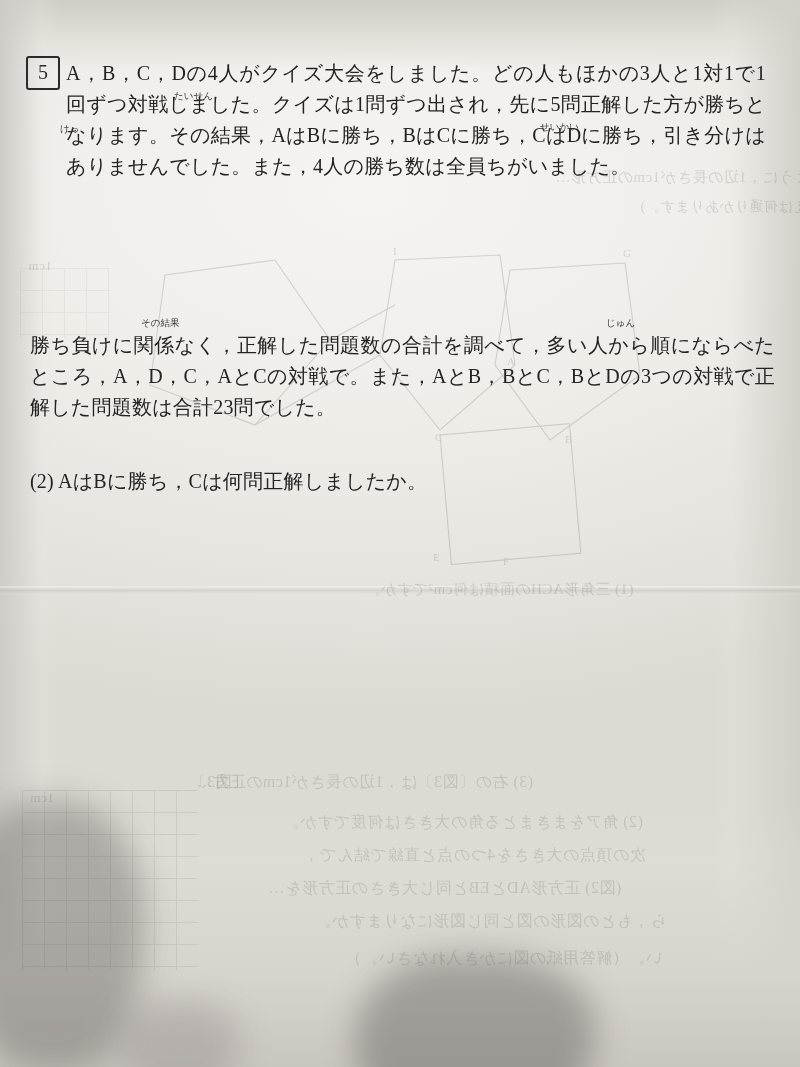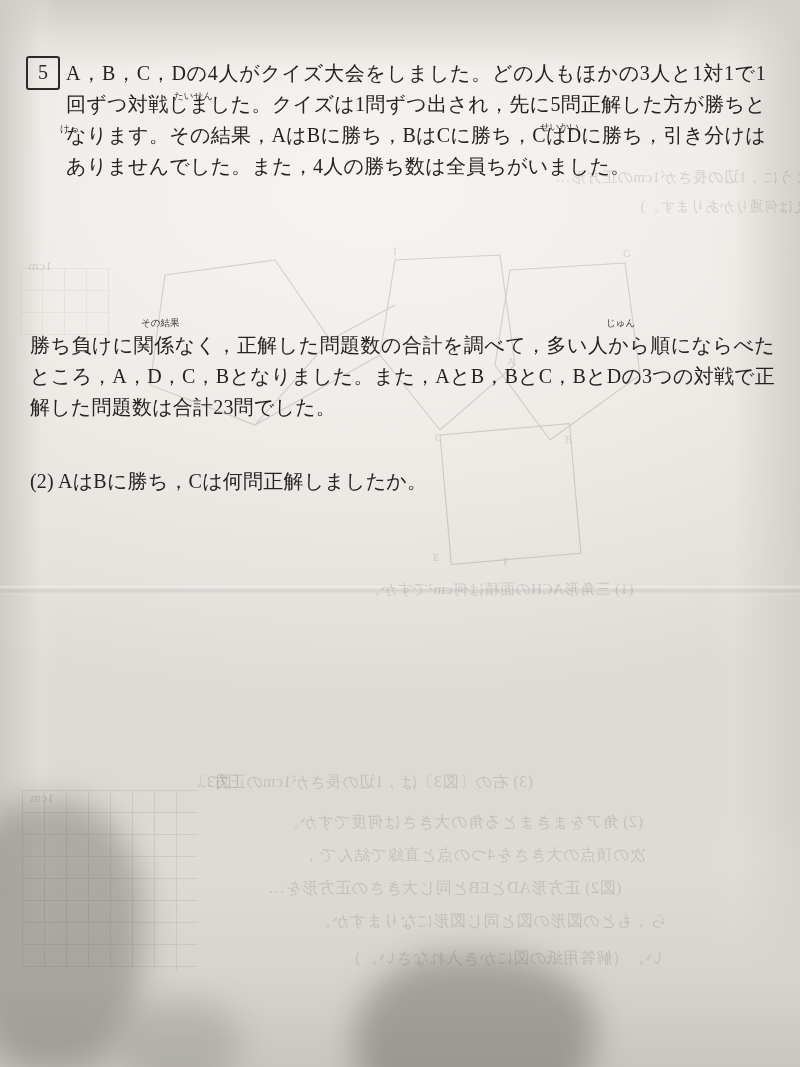--- a/index.html
+++ b/index.html
@@ -173,21 +173,21 @@
     </svg>
   </div>
 
   <div class="content">
 
     <div class="qnum blurline">5</div>
 
     <div class="para intro blurline">A，B，C，Dの4人がクイズ大会をしました。どの人もほかの3人と1対1で1回ずつ対戦しました。クイズは1問ずつ出され，先に5問正解した方が勝ちとなります。その結果，AはBに勝ち，BはCに勝ち，CはDに勝ち，引き分けはありませんでした。また，4人の勝ち数は全員ちがいました。</div>
 
 
-    <div class="para mid blurline">勝ち負けに関係なく，正解した問題数の合計を調べて，多い人から順にならべたところ，A，D，C，Bとなりました。また，AとB，BとC，BとDの3つの対戦で正解した問題数は合計23問でした。</div>
+    <div class="para mid blurline">勝ち負けに関係なく，正解した問題数の合計を調べて，多い人から順にならべたところ，A，D，C，AとCの対戦で。また，AとB，BとC，BとDの3つの対戦で正解した問題数は合計23問でした。</div>
 
     <div class="para q2 blurline">
       <span class="lbl">(2)</span>
       <span>AはBに勝ち，Cは何問正解しましたか。</span>
     </div>
 
     <div style="position:absolute; left:174px; top:90px; font-size:9.5px; color:#3a3937;">たいせん</div>
     <div style="position:absolute; left:540px; top:121px; font-size:9.5px; color:#3a3937;text-align:right;">せいかい</div>
     <div style="position:absolute; left:36px; top:123px; font-size:9.5px; color:#3a3937;margin-left:24px;">けっ</div>
     <div style="position:absolute; left:141px; top:317px; font-size:9.5px; color:#3a3937;">その結果</div>

